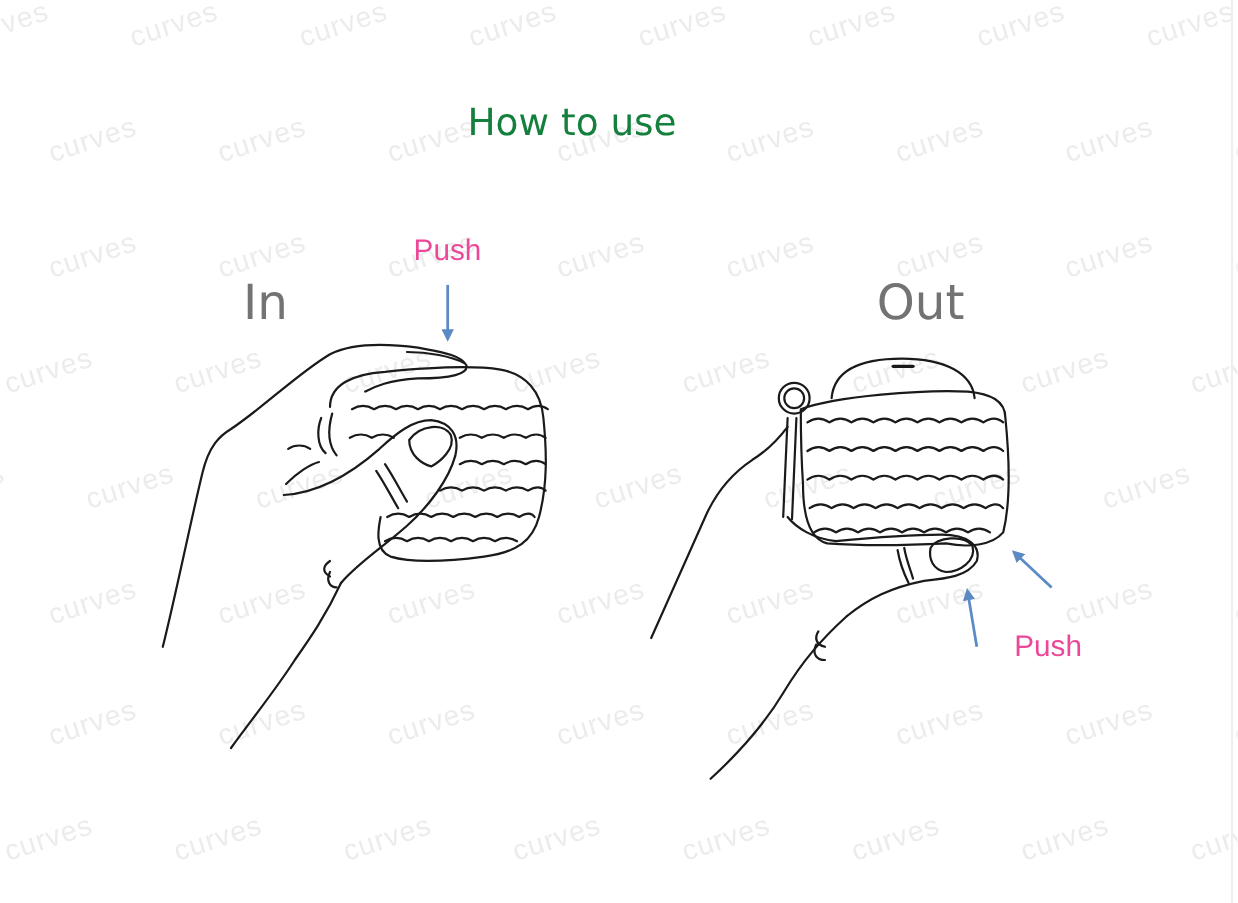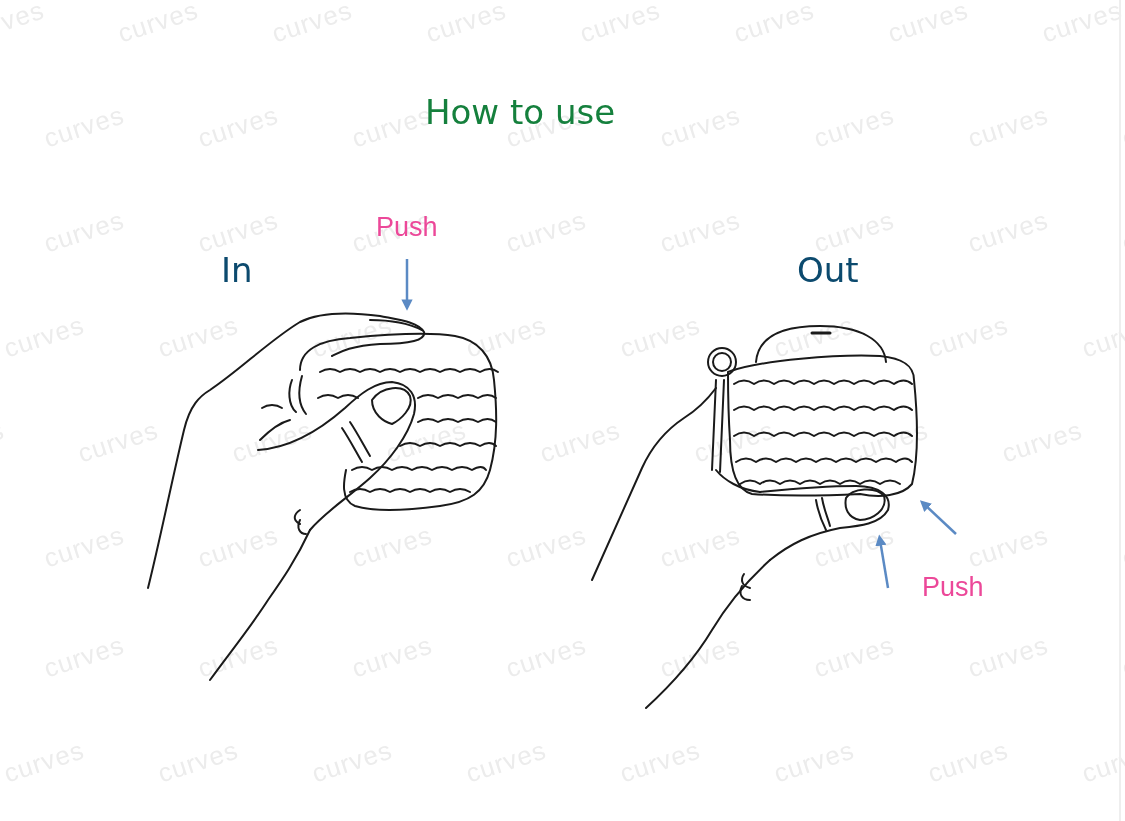--- a/index.html
+++ b/index.html
@@ -13,21 +13,21 @@
   .wm {
     position: absolute; color: #ececec; font-size: 26px; letter-spacing: 1px;
     transform: rotate(-18deg); transform-origin: left top; white-space: nowrap;
     font-family: "Liberation Sans", sans-serif;
   }
   .title {
     position: absolute; left: 425px; top: 92px; font-size: 34px; color: #15803d;
     font-family: "DejaVu Sans", sans-serif; letter-spacing: 0px;
   }
   .label {
-    position: absolute; font-size: 34px; color: #0c4a6e;
+    position: absolute; font-size: 44px; color: #737373;
     font-family: "DejaVu Sans", sans-serif;
   }
   .push {
     position: absolute; font-size: 27px; color: #ec4899;
     font-family: Liberation Sans, sans-serif;
   }
   svg.drawing { position: absolute; left: 0; top: 0; }
 </style>
 </head>
 <body>

